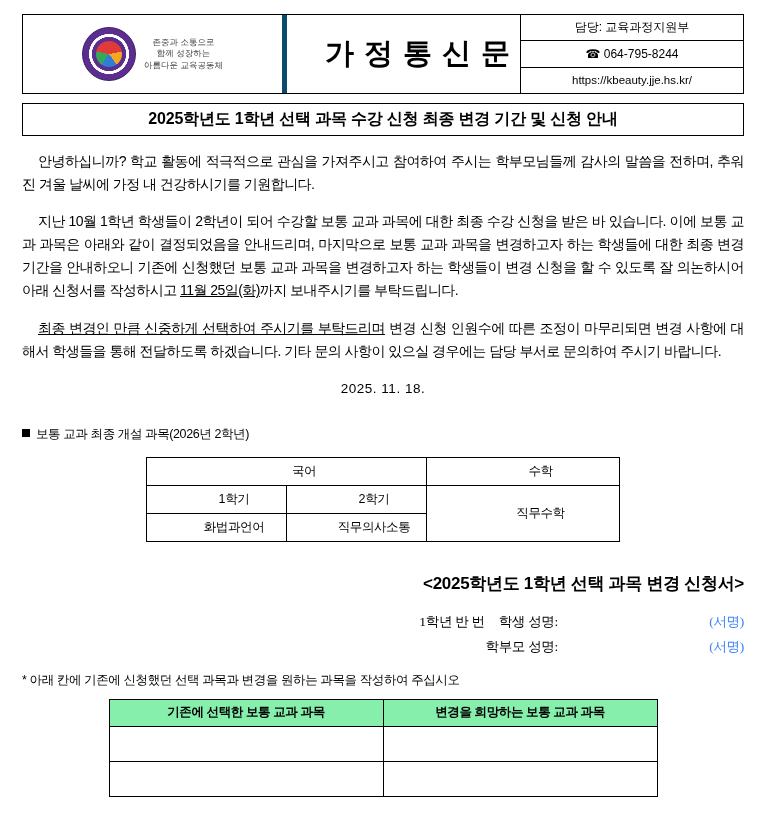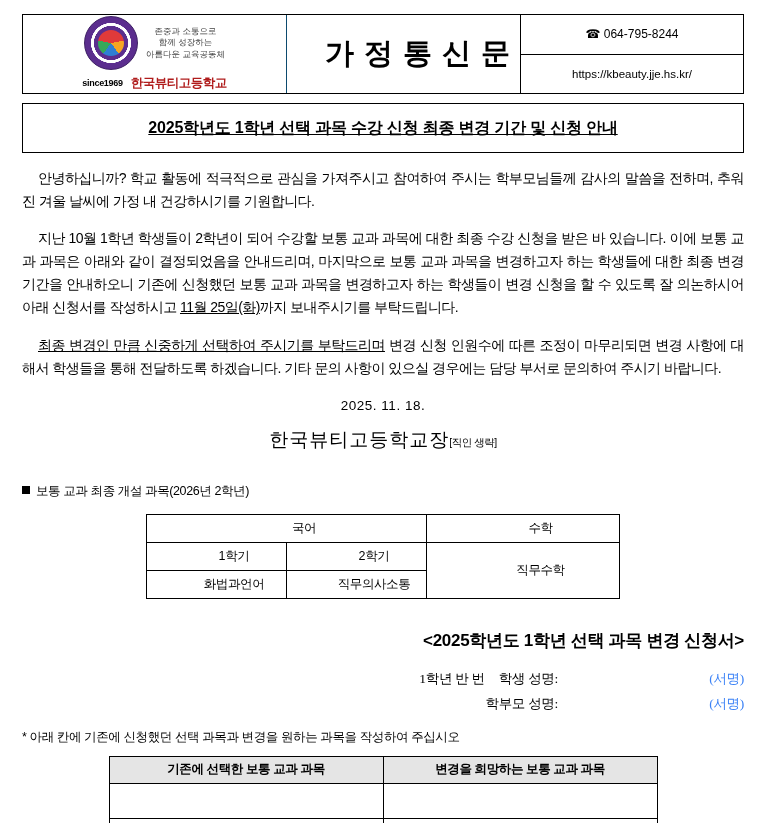--- a/index.html
+++ b/index.html
@@ -25,21 +25,21 @@
   
   .header {
     display: flex;
     border: 1px solid #000;
     width: 722px;
     box-sizing: border-box;
     height: 80px;
   }
   .header-logo {
     width: 264px;
-    border-right: 1px solid #0c4a6e;
+    border-right: 5px solid #0c4a6e;
     display: flex;
     align-items: center;
     justify-content: center;
     flex-direction: column;
     box-sizing: border-box;
   }
   .logo-row {
     display: flex;
     align-items: center;
     gap: 8px;
@@ -122,25 +122,24 @@
     border-bottom: none;
     font-size: 11.5px;
   }
 
   
   .title-box {
     margin-top: 9px;
     width: 722px;
     border: 1px solid #000;
     box-sizing: border-box;
-    height: 50px;
-    display: flex;
-    align-items: center;
-    justify-content: center;
-    text-decoration: underline;
+    height: 33px;
+    display: flex;
+    align-items: center;
+    justify-content: center;
   }
   .title-box span {
     font-size: 16px;
     font-weight: bold;
     letter-spacing: -0.2px;
   }
 
   
   .body {
     margin-top: 14px;
@@ -256,21 +255,21 @@
     display: flex;
     justify-content: center;
     margin-top: 10px;
   }
   table.chg {
     border-collapse: collapse;
     font-size: 12.5px;
   }
   table.chg th {
     border: 1px solid #000;
-    background: #e5e5e5;
+    background: #86efac;
     font-weight: bold;
     height: 24px;
     width: 271px;
     letter-spacing: -0.4px;
   }
   table.chg td {
     border: 1px solid #000;
     height: 32px;
   }
 </style>
@@ -284,45 +283,41 @@
       <div class="logo-row">
         <div class="emblem"></div>
         <div class="school-text">
           <div class="slogan">
             <div>존중과 소통으로</div>
             <div>함께 성장하는</div>
             <div>아름다운 교육공동체</div>
           </div>
         </div>
       </div>
-      <div class="logo-row" style="margin-top:2px;">
-        <span class="emblem-caption">since1969</span>
-        <span class="school-name">한국뷰티고등학교</span>
-      </div>
     </div>
     <div class="header-title">
       <span>가정통신문</span>
     </div>
     <div class="header-contact">
+      <div>담당: 교육과정지원부</div>
       <div>☎ 064-795-8244</div>
       <div>https://kbeauty.jje.hs.kr/</div>
     </div>
   </div>
 
   <div class="title-box">
     <span>2025학년도 1학년 선택 과목 수강 신청 최종 변경 기간 및 신청 안내</span>
   </div>
 
   <div class="body">
     <p class="para">안녕하십니까? 학교 활동에 적극적으로 관심을 가져주시고 참여하여 주시는 학부모님들께 감사의 말씀을 전하며, 추워진 겨울 날씨에 가정 내 건강하시기를 기원합니다.</p>
     <p class="para"><span>지난 10월 1학년 학생들이 2학년이 되어 수강할 보통 교과 과목에 대한 최종 수강 신청을 받은 바 있습니다. 이에 보통 교과 과목은 아래와 같이 결정되었음을 안내드리며, 마지막으로 보통 교과 과목을 변경하고자 하는 학생들에 대한 최종 변경 기간을 안내하오니 기존에 신청했던 보통 교과 과목을 변경하고자 하는 학생들이 변경 신청을 할 수 있도록 잘 의논하시어 아래 신청서를 작성하시고 </span><span class="u">11월 25일(화)</span><span>까지 보내주시기를 부탁드립니다.</span></p>
     <p class="para"><span class="u">최종 변경인 만큼 신중하게 선택하여 주시기를 부탁드리며</span><span> 변경 신청 인원수에 따른 조정이 마무리되면 변경 사항에 대해서 학생들을 통해 전달하도록 하겠습니다. 기타 문의 사항이 있으실 경우에는 담당 부서로 문의하여 주시기 바랍니다.</span></p>
 
     <div class="date-line">2025. 11. 18.</div>
-    <div class="signature"><span>한국뷰티고등학교장</span><span class="seal">[직인 생략]</span></div>
   </div>
 
   <div class="section-head">
     <span class="bullet"></span><span>보통 교과 최종 개설 과목(2026년 2학년)</span>
   </div>
 
   <div class="subj-wrap">
     <table class="subj">
       <tbody>
           <tr>

